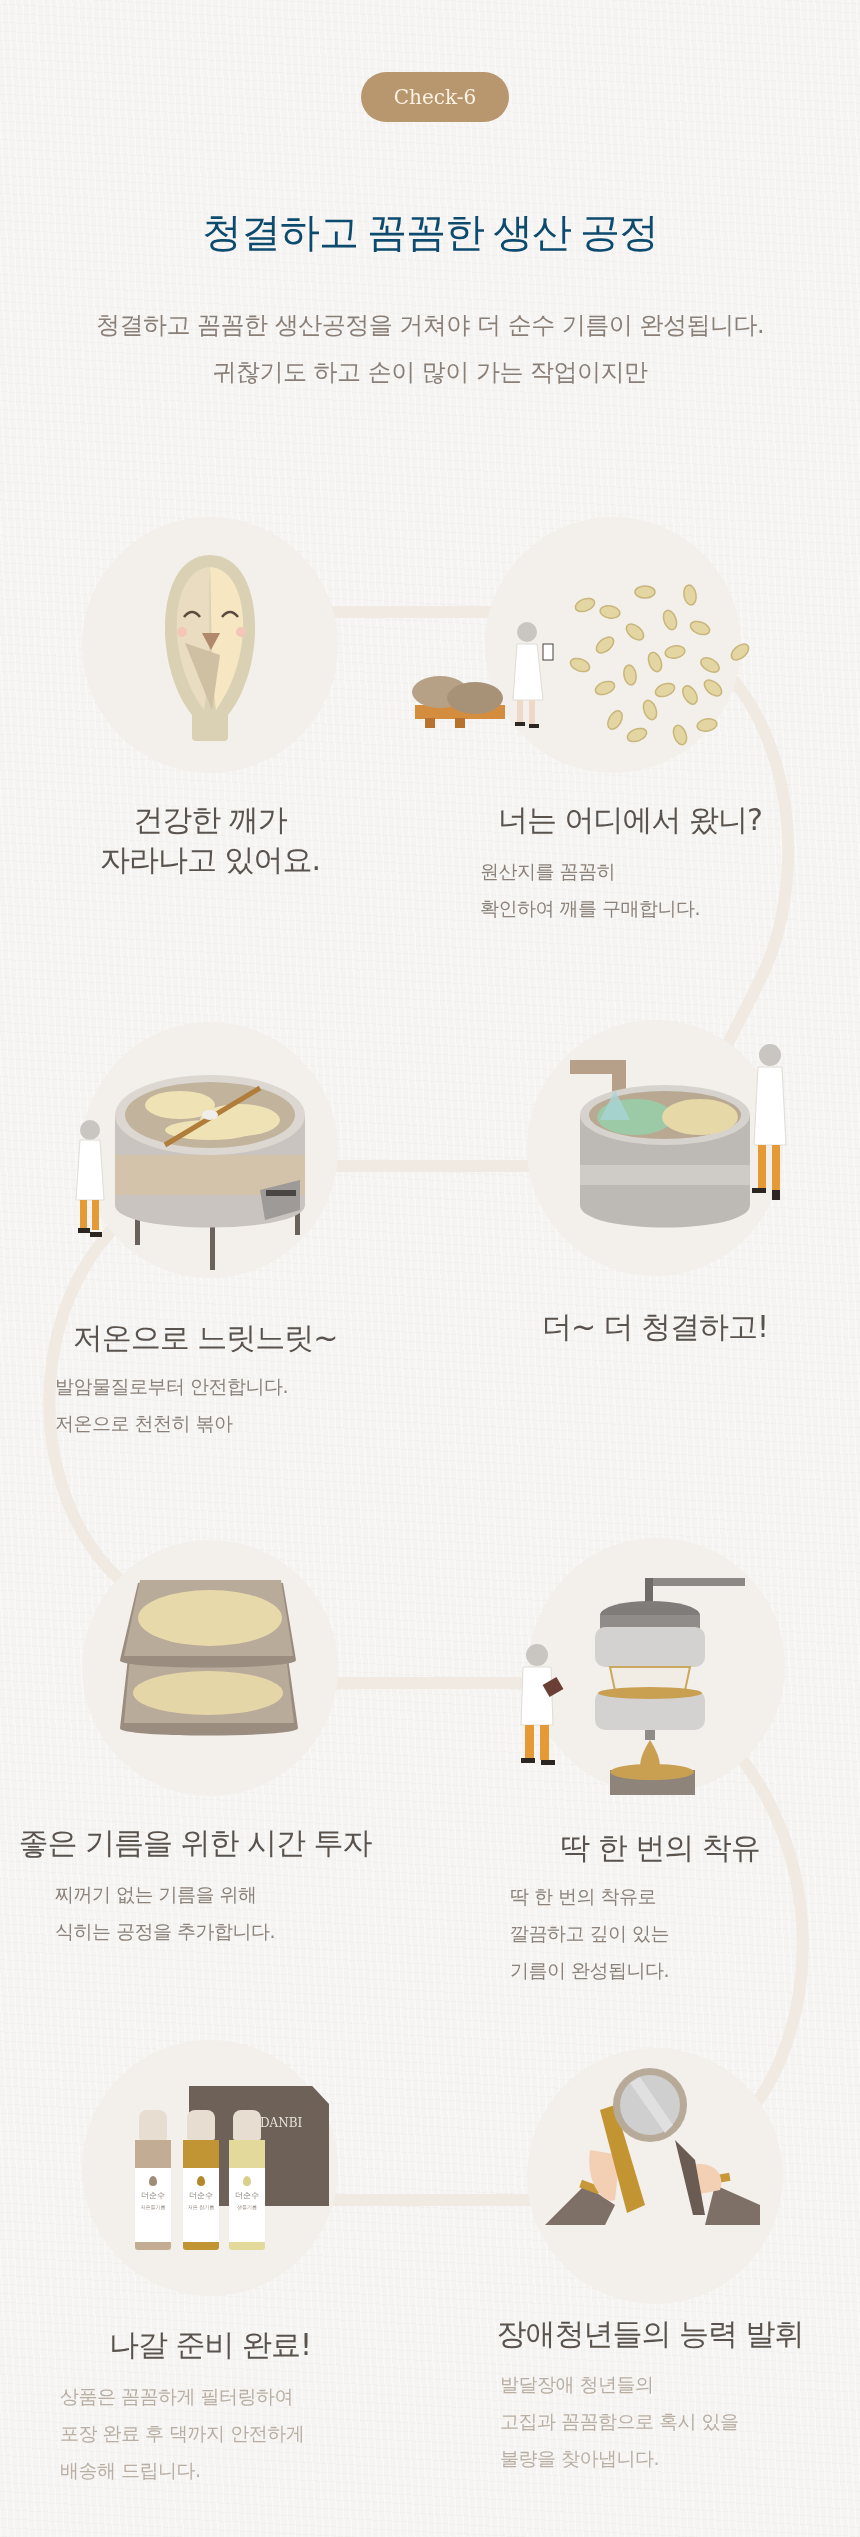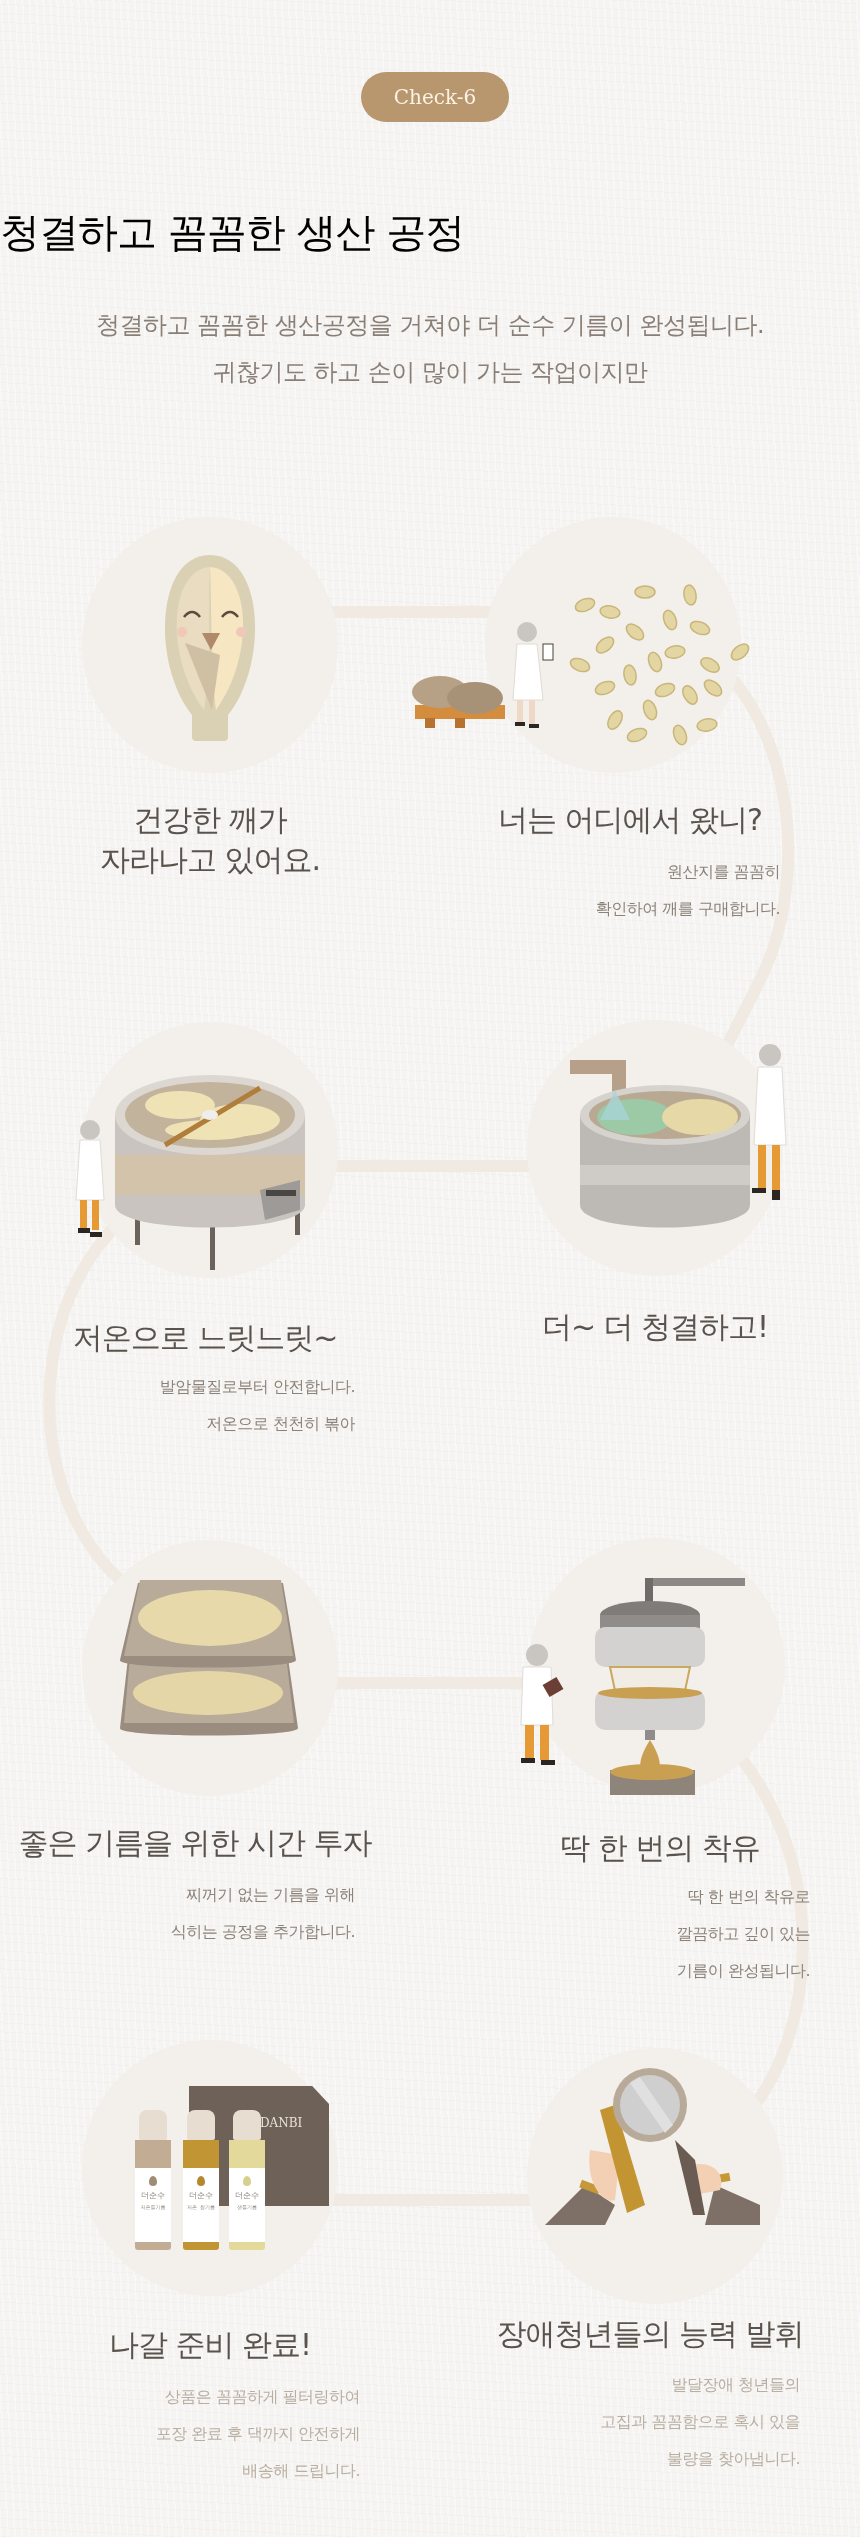--- a/index.html
+++ b/index.html
@@ -15,46 +15,46 @@
       repeating-linear-gradient(3deg, rgba(230,226,220,0.25) 0 1px, rgba(0,0,0,0) 1px 9px);
     pointer-events: none;
   }
   .badge {
     position: absolute; left: 361px; top: 72px; width: 148px; height: 50px;
     background: #b8976e; border-radius: 25px;
     color: #fbf3e6; font-family: "DejaVu Serif", "Liberation Serif", serif;
     font-size: 20px; line-height: 50px; text-align: center;
   }
   .title {
-    position: absolute; left: 0; width: 860px; top: 205px; text-align: left;
-    font-size: 40px; color: #000000; letter-spacing: -1px;
+    position: absolute; left: 0; width: 860px; top: 205px; text-align: center;
+    font-size: 40px; color: #0c4a6e; letter-spacing: -1px; font-family: Liberation Serif, serif;
   }
   .intro {
     position: absolute; left: 0; width: 860px; top: 302px; text-align: center;
     font-size: 24px; line-height: 47px; color: #8a7f77; letter-spacing: -0.5px;
   }
   .intro div { white-space: nowrap; }
   svg.path-layer { position: absolute; left: 0; top: 0; }
   .circle {
     position: absolute; width: 256px; height: 256px; border-radius: 50%;
     background: #f3efea;
   }
   .illus { position: absolute; }
   .step-title {
     position: absolute; text-align: center; font-size: 30px; color: #5a524c;
     letter-spacing: -1px; line-height: 40px; white-space: nowrap;
   }
   .step-desc {
-    position: absolute; text-align: right; font-size: 16px; color: #8c8279;
+    position: absolute; text-align: left; font-size: 19px; color: #8c8279;
     line-height: 37px; letter-spacing: -0.5px; white-space: nowrap;
   }
   .step-desc.light { color: #b9aea2; }
   .step-desc div, .step-title div { white-space: nowrap; }
   .bottle-label {
-    font-family: Liberation Mono, monospace;
+    font-family: Liberation Sans, sans-serif;
   }
 </style>
 </head>
 <body>
 
 <div class="texture"></div>
 
 <svg class="path-layer" width="860" height="2537">
   <path d="M210 612 L613 612
            C 790 640, 820 860, 760 980

